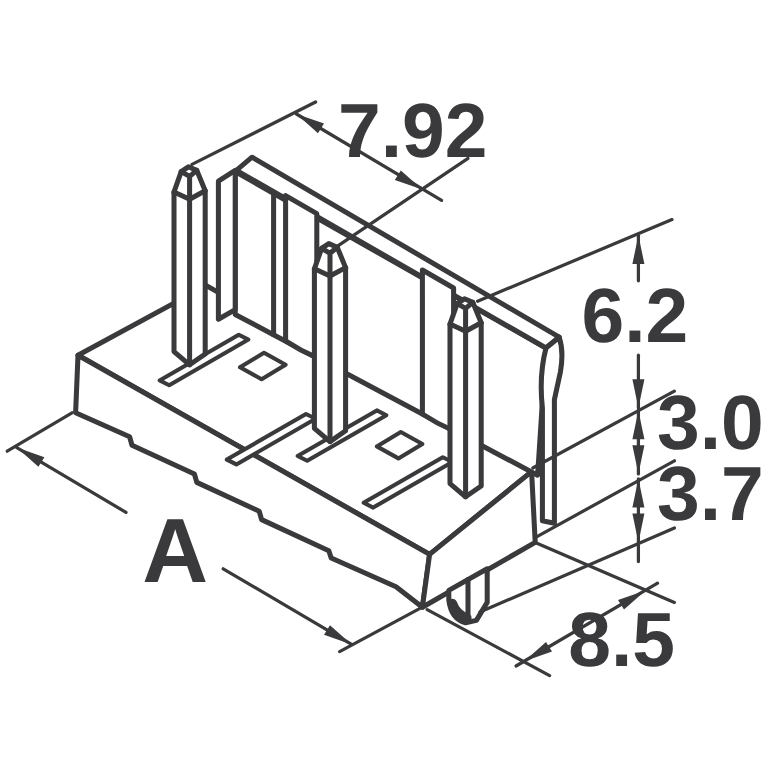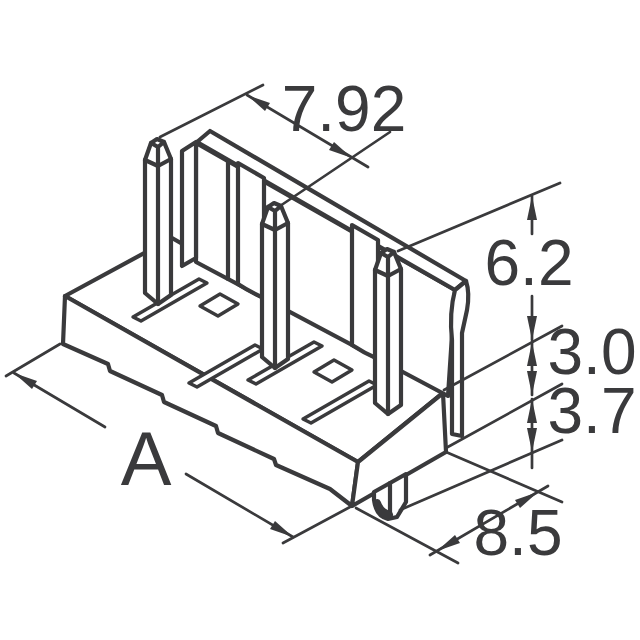--- a/index.html
+++ b/index.html
@@ -1,16 +1,16 @@
 <!DOCTYPE html>
 <html><head>
 <meta charset="utf-8">
 <style>
   html,body{margin:0;padding:0;background:#ffffff;}
-  .stage{position:relative;width:640px;height:640px;background:#ffffff;overflow:hidden;}
+  .stage{position:relative;width:640px;height:640px;background:#ffffff;overflow:hidden;font-weight:bold;}
   svg{display:block;}
   .face{fill:#ffffff;stroke:#3a3a3c;stroke-width:4.2;stroke-linejoin:round;stroke-linecap:round;}
   .pline{fill:none;stroke:#3a3a3c;stroke-width:4.2;stroke-linejoin:round;stroke-linecap:round;}
   .detail{fill:#ffffff;stroke:#3a3a3c;stroke-width:3.4;stroke-linejoin:round;}
   .dim{fill:none;stroke:#3a3a3c;stroke-width:2.7;stroke-linecap:round;}
   .arrow{fill:#3a3a3c;stroke:none;}
   .heavy{fill:none;stroke:#3a3a3c;stroke-width:8;stroke-linecap:round;}
   text.dimtext{font-family:"Liberation Sans","DejaVu Sans",sans-serif;font-size:64px;fill:#3a3a3c;}
   text.dimtext.big{font-size:76px;}
 </style>

